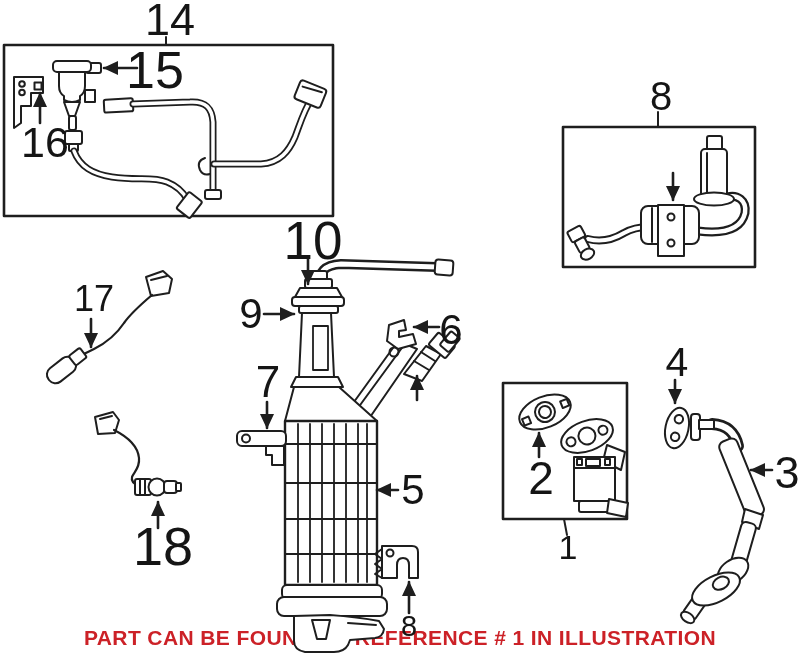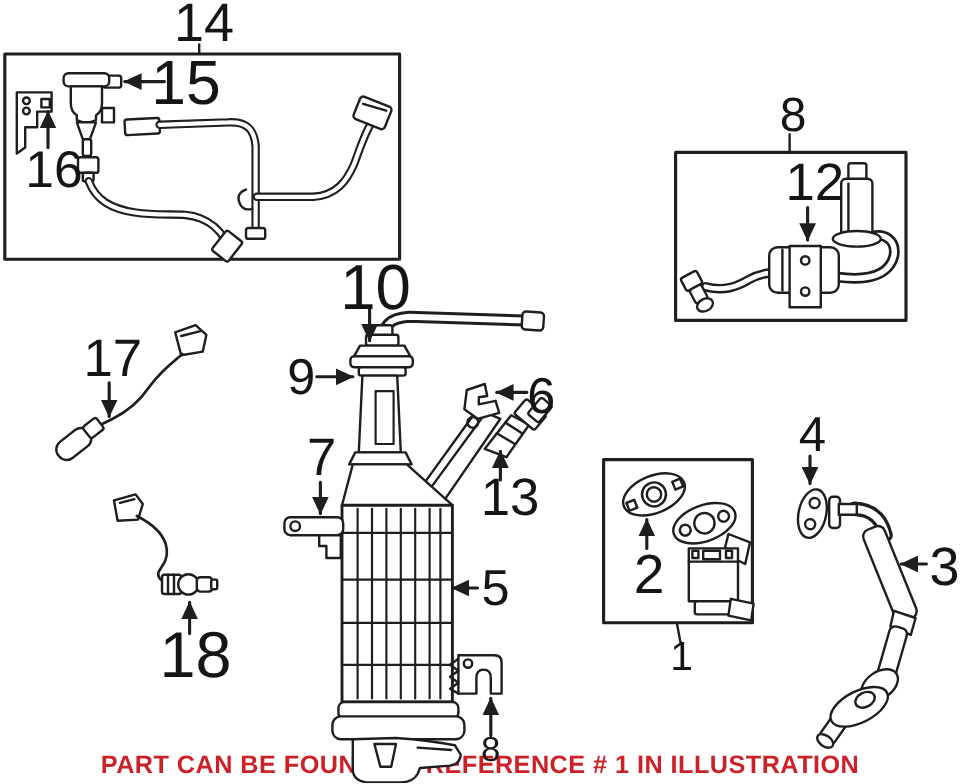--- a/index.html
+++ b/index.html
@@ -248,28 +248,26 @@
       <line x1="539" y1="457" x2="539" y2="433" marker-end="url(#ah)"></line>
       <line x1="675" y1="380" x2="675" y2="403" marker-end="url(#ah)"></line>
       <line x1="772" y1="470" x2="751" y2="470" marker-end="url(#ah)"></line>
     </g>
   </svg>
 
   <div class="callout" style="left:170px;top:19px;font-size:45px">14</div>
   <div class="callout" style="left:155px;top:70px;font-size:52px">15</div>
   <div class="callout" style="left:45px;top:142px;font-size:43px">16</div>
   <div class="callout" style="left:661px;top:96px;font-size:40px">8</div>
-  <div class="callout" style="left:679px;top:153px;font-size:44px">12</div>
   <div class="callout" style="left:313px;top:240px;font-size:53px">10</div>
   <div class="callout" style="left:251px;top:314px;font-size:42px">9</div>
   <div class="callout" style="left:451px;top:330px;font-size:42px">6</div>
-  <div class="callout" style="left:425px;top:415px;font-size:44px">13</div>
   <div class="callout" style="left:268px;top:382px;font-size:44px">7</div>
   <div class="callout" style="left:413px;top:490px;font-size:42px">5</div>
   <div class="callout" style="left:409px;top:626px;font-size:29px">8</div>
-  <div class="callout" style="left:94px;top:299px;font-size:44px">17</div>
+  <div class="callout" style="left:94px;top:299px;font-size:36px">17</div>
   <div class="callout" style="left:163px;top:546px;font-size:54px">18</div>
   <div class="callout" style="left:541px;top:478px;font-size:46px">2</div>
   <div class="callout" style="left:568px;top:547px;font-size:34px">1</div>
   <div class="callout" style="left:677px;top:362px;font-size:41px">4</div>
   <div class="callout" style="left:787px;top:472px;font-size:45px">3</div>
 
 </div>
 
 </body></html>

